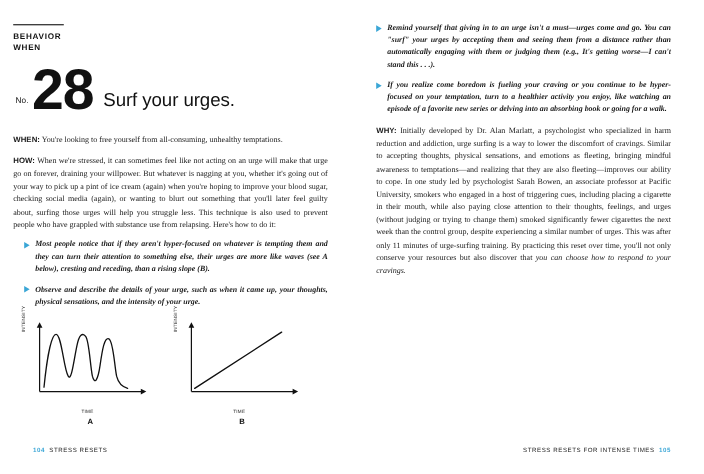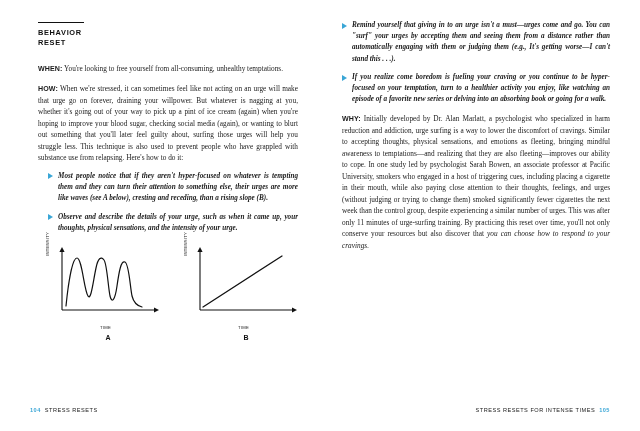--- a/index.html
+++ b/index.html
@@ -22,21 +22,21 @@
   }
   .page {
     position: absolute;
     top: 0;
     height: 431px;
     box-sizing: border-box;
   }
   .page-left {
     left: 0;
     width: 320px;
-    padding: 18px 22px 0 38px;
+    padding: 18px 22px 0 12px;
   }
   .page-right {
     left: 320px;
     width: 320px;
     padding: 18px 30px 0 22px;
   }
 
   
   .kicker {
     font-family: "Liberation Sans", sans-serif;
@@ -210,23 +210,28 @@
 </head>
 <body>
 
 <div class="spread">
 
   <div class="page page-left">
 
     <div class="kicker">
       <div class="rule"></div>
       <div>BEHAVIOR</div>
-      <div>RESET</div>
-    </div>
-
+      <div>WHEN</div>
+    </div>
+
+    <div class="title-row">
+      <span class="num-label">No.</span>
+      <span class="big-number">28</span>
+      <span class="headline">Surf your urges.</span>
+    </div>
 
     <div class="body-col">
 
       <p><span class="lead">WHEN:</span><span> You're looking to free yourself from all-consuming, unhealthy temptations.</span></p>
 
       <p><span class="lead">HOW:</span><span> When we're stressed, it can sometimes feel like not acting on an urge will make that urge go on forever, draining your willpower. But whatever is nagging at you, whether it's going out of your way to pick up a pint of ice cream (again) when you're hoping to improve your blood sugar, checking social media (again), or wanting to blurt out something that you'll later feel guilty about, surfing those urges will help you struggle less. This technique is also used to prevent people who have grappled with substance use from relapsing. Here's how to do it:</span></p>
 
       <div class="bullet bullet-indent">
         <span class="tri"></span>
         <span class="btext">Most people notice that if they aren't hyper-focused on whatever is tempting them and they can turn their attention to something else, their urges are more like waves (see A below), cresting and receding, than a rising slope (B).</span>

